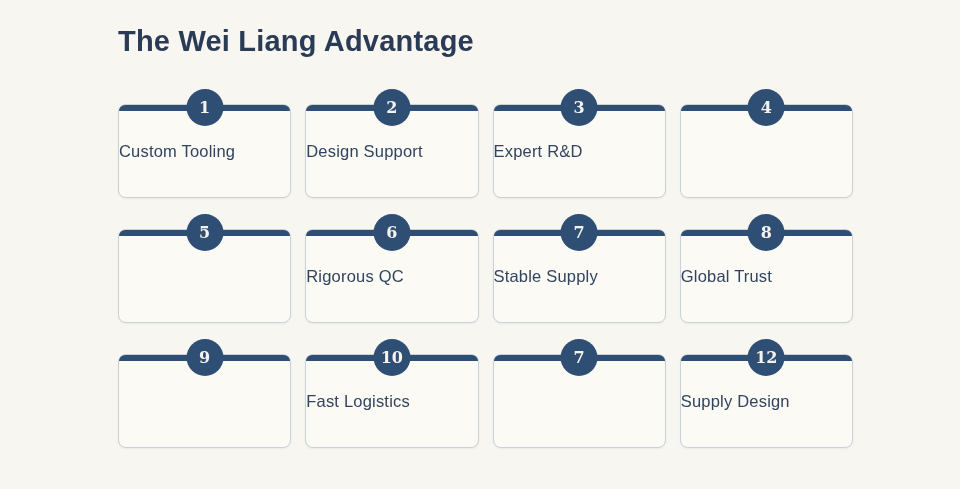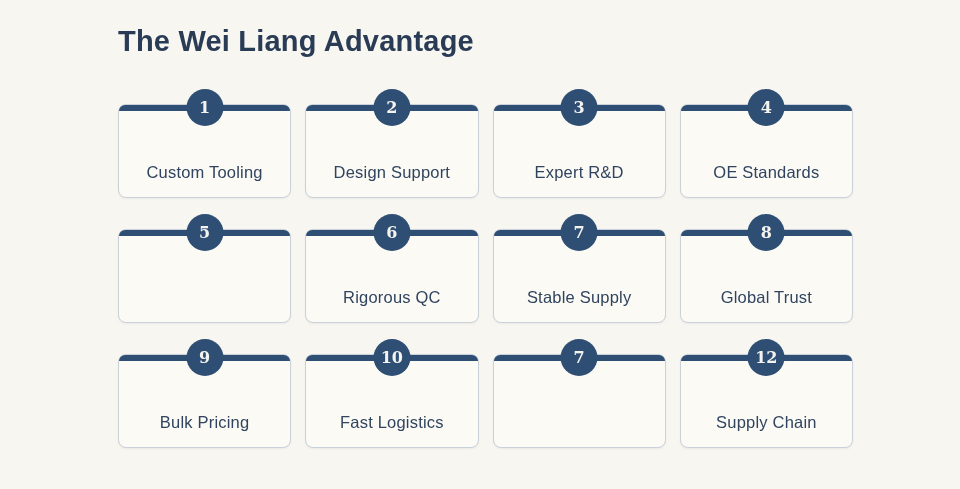--- a/index.html
+++ b/index.html
@@ -75,26 +75,24 @@
     font-family: "DejaVu Serif", "Liberation Serif", serif;
     font-weight: 700;
     font-size: 16px;
     line-height: 1;
   }
   .card-label {
     position: absolute;
     top: 37px;
     left: 0;
     width: 100%;
-    text-align: center;
     font-size: 16.5px;
     font-weight: 500;
     letter-spacing: 0.2px;
     color: var(--label-color);
-    margin-top: 21px;
   }
 </style>
 </head>
 <body>
 
 <div class="section">
   <h1 class="page-title">The Wei Liang Advantage</h1>
 
   <div class="grid" id="card-grid">
   <div class="card">
@@ -119,21 +117,20 @@
       <span>3</span>
     </div>
     <div class="card-label">Expert R&amp;D</div>
   </div>
 
   <div class="card">
     <div class="card-topbar"></div>
     <div class="card-badge">
       <span>4</span>
     </div>
-    <div class="card-label">OE Standards</div>
   </div>
 
   <div class="card">
     <div class="card-topbar"></div>
     <div class="card-badge">
       <span>5</span>
     </div>
   </div>
 
   <div class="card">
@@ -158,21 +155,20 @@
       <span>8</span>
     </div>
     <div class="card-label">Global Trust</div>
   </div>
 
   <div class="card">
     <div class="card-topbar"></div>
     <div class="card-badge">
       <span>9</span>
     </div>
-    <div class="card-label">Bulk Pricing</div>
   </div>
 
   <div class="card">
     <div class="card-topbar"></div>
     <div class="card-badge">
       <span>10</span>
     </div>
     <div class="card-label">Fast Logistics</div>
   </div>
 
@@ -181,16 +177,16 @@
     <div class="card-badge">
       <span>7</span>
     </div>
   </div>
 
   <div class="card">
     <div class="card-topbar"></div>
     <div class="card-badge">
       <span>12</span>
     </div>
-    <div class="card-label">Supply Chain</div>
+    <div class="card-label">Supply Design</div>
   </div>
 </div>
 </div>
 
 </body></html>

